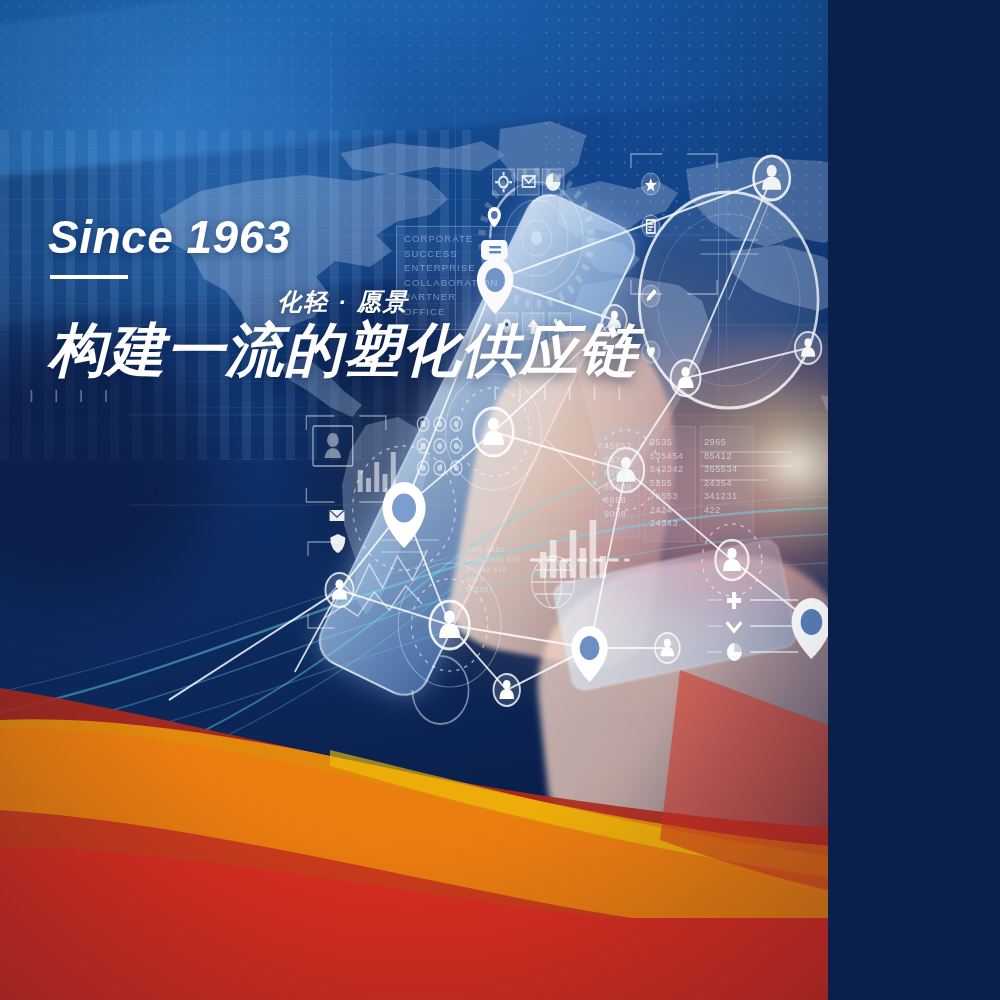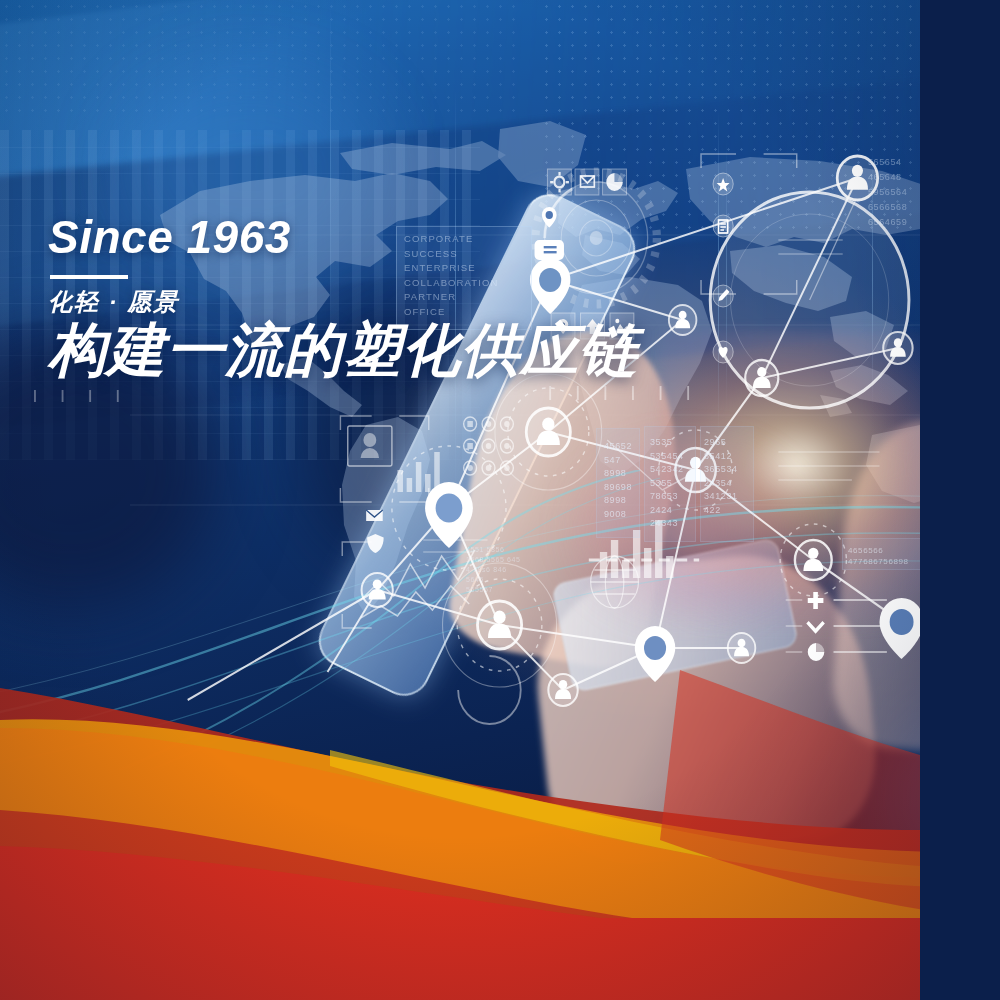--- a/index.html
+++ b/index.html
@@ -1,21 +1,21 @@
 <!DOCTYPE html>
 <html><head>
 <meta charset="utf-8">
 <style>
   * { margin:0; padding:0; box-sizing:border-box; }
   html,body { width:1000px; height:1000px; overflow:hidden; background:#0b1f4b; }
   body { font-family:"Liberation Sans", sans-serif; }
 
   #banner {
     position:relative;
-    width:920px; height:1000px;
+    width:828px; height:1000px;
     overflow:hidden;
     background:#09204f;
   }
 
   
   .bg-layer { position:absolute; inset:0; }
 
   .bg-base {
     background:
       radial-gradient(ellipse 55% 40% at 72% 47%, rgba(255,214,168,.55) 0%, rgba(255,170,120,.20) 32%, rgba(120,120,190,0) 62%),
@@ -169,20 +169,21 @@
   }
   .rule {
     width:78px; height:4px; background:#ffffff;
     margin:14px 0 8px 2px;
   }
   .sub {
     font-size:24px; font-weight:bold; font-style:italic; color:#ffffff;
     letter-spacing:2px; line-height:1.25;
     text-shadow:0 2px 9px rgba(0,20,60,.55);
     white-space:nowrap;
+    text-align:center;
   }
   .headline {
     font-size:58px; font-weight:bold; font-style:italic; color:#ffffff;
     letter-spacing:1px; line-height:1.14;
     text-shadow:0 3px 14px rgba(0,22,66,.62);
     white-space:nowrap;
   }
 
   
   .waves { position:absolute; left:0; bottom:0; width:1000px; height:330px; z-index:30; }

